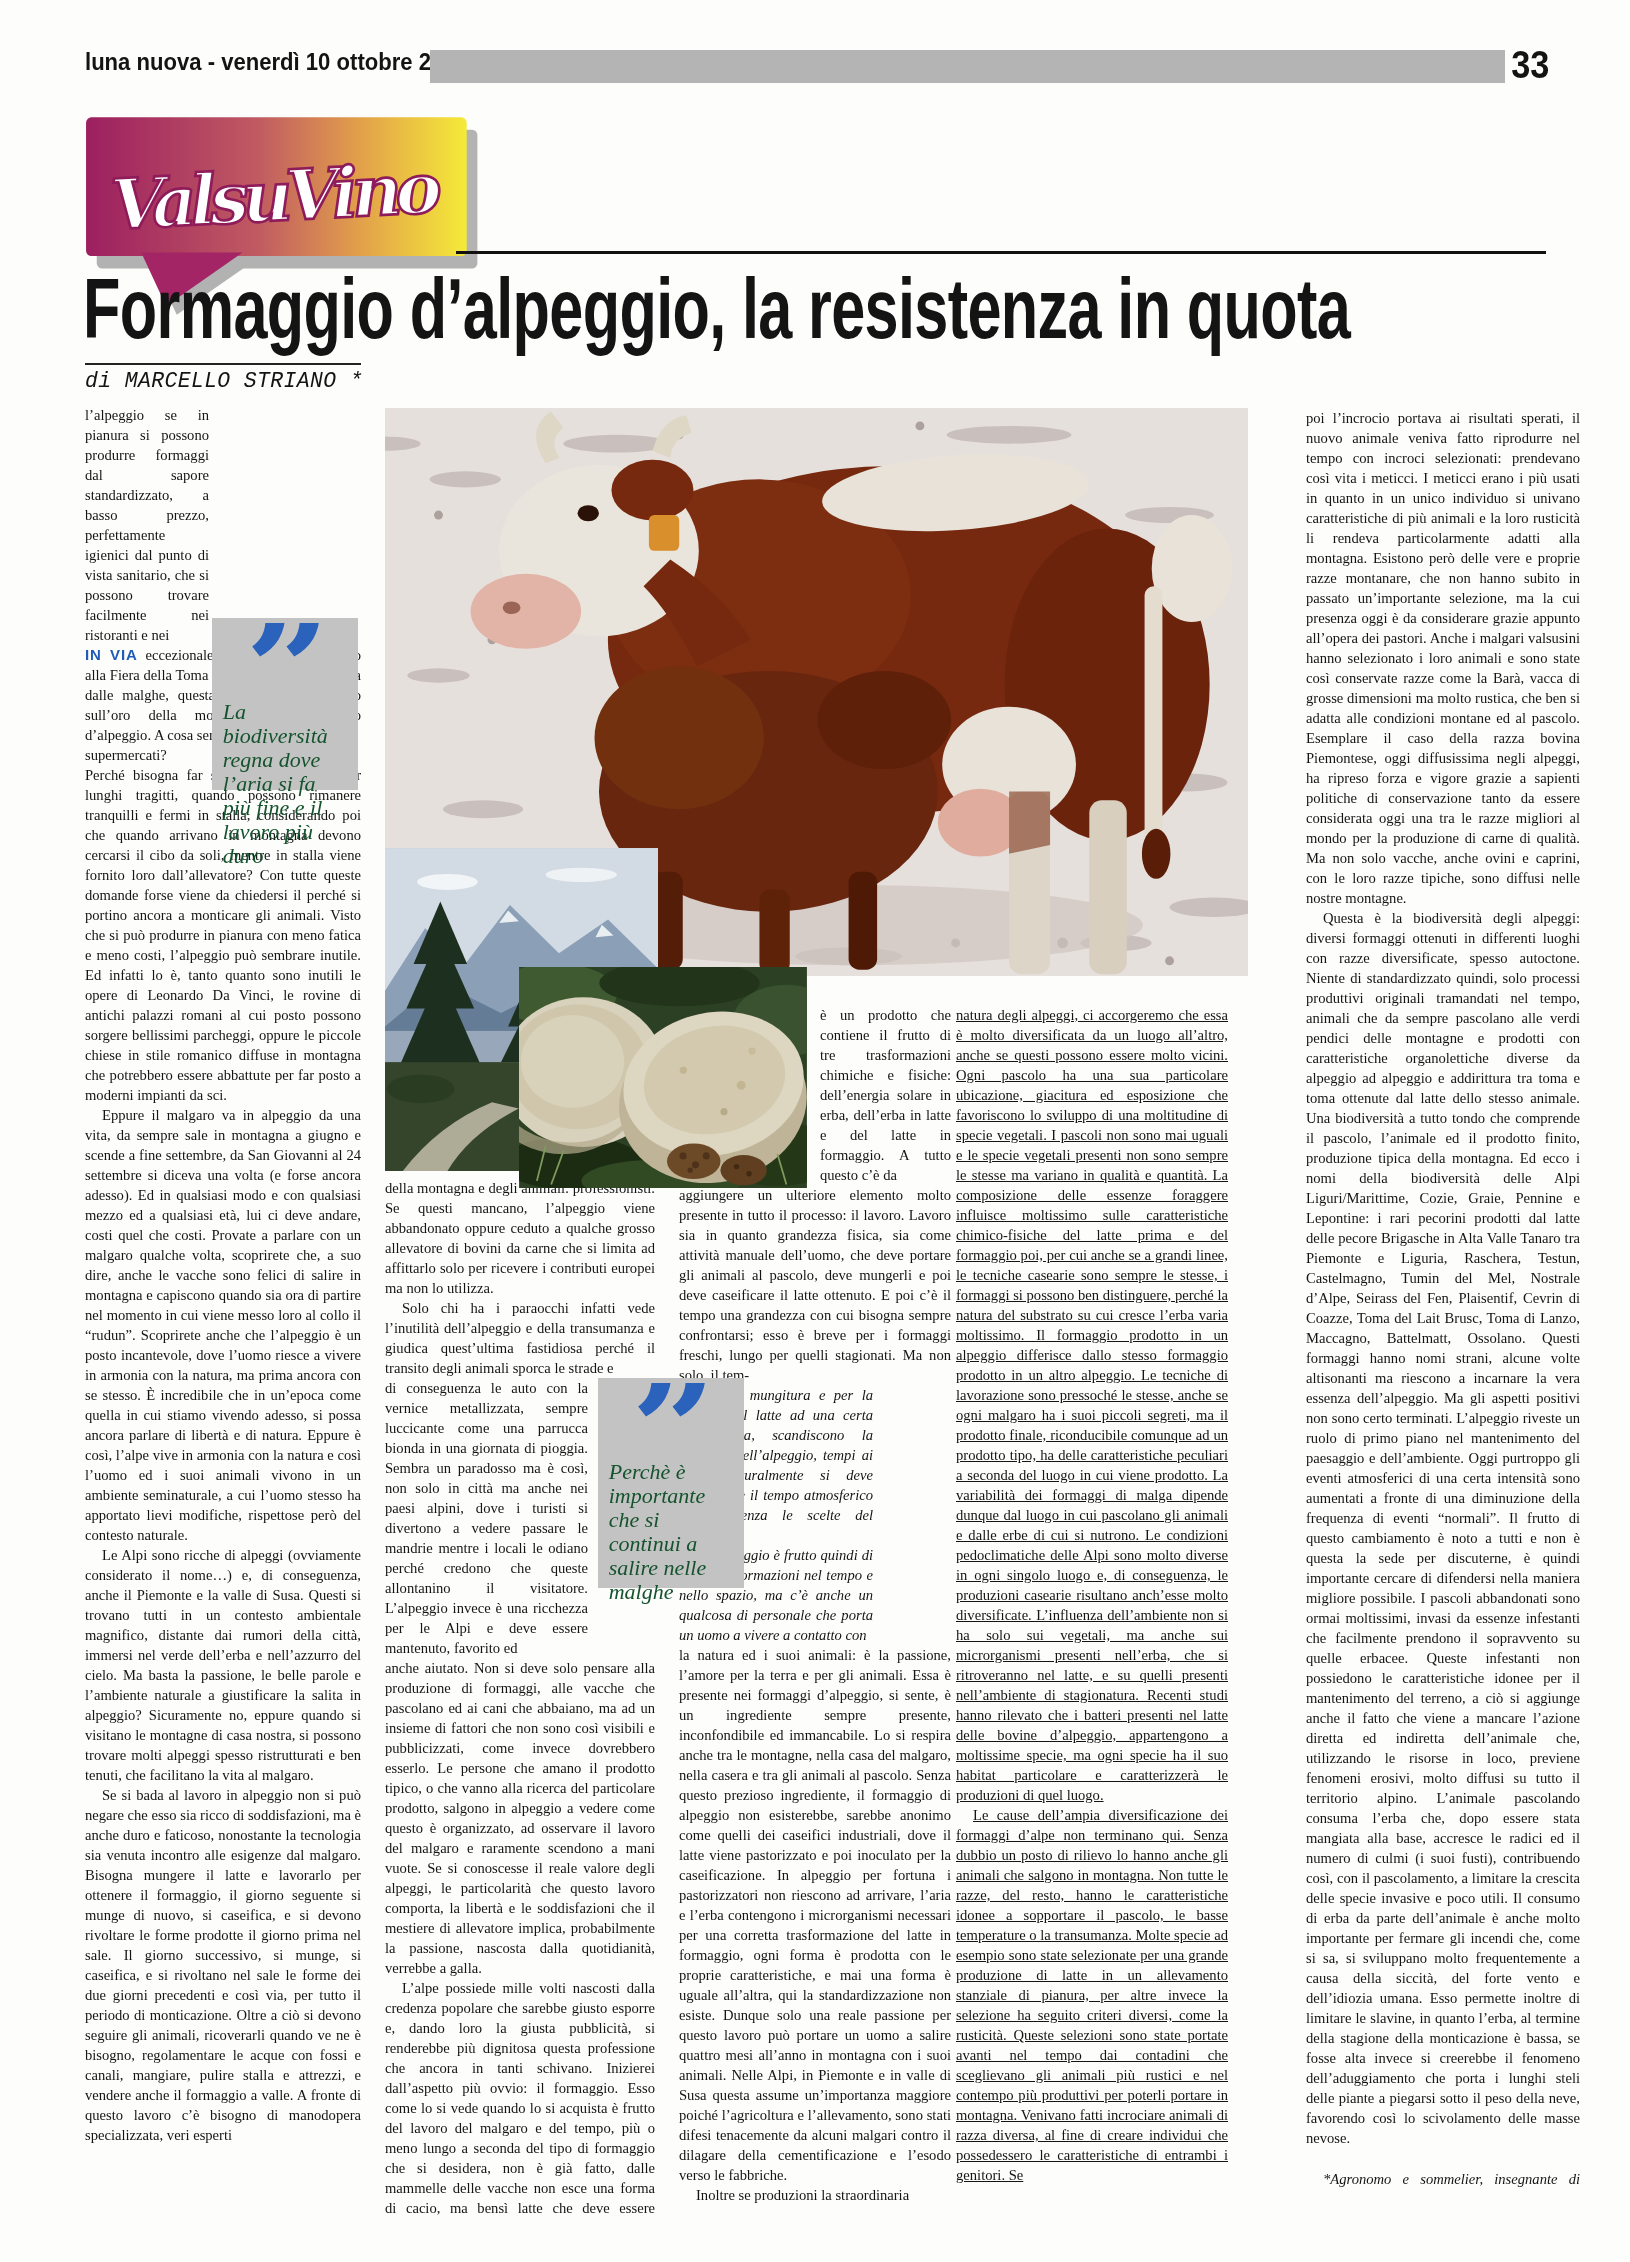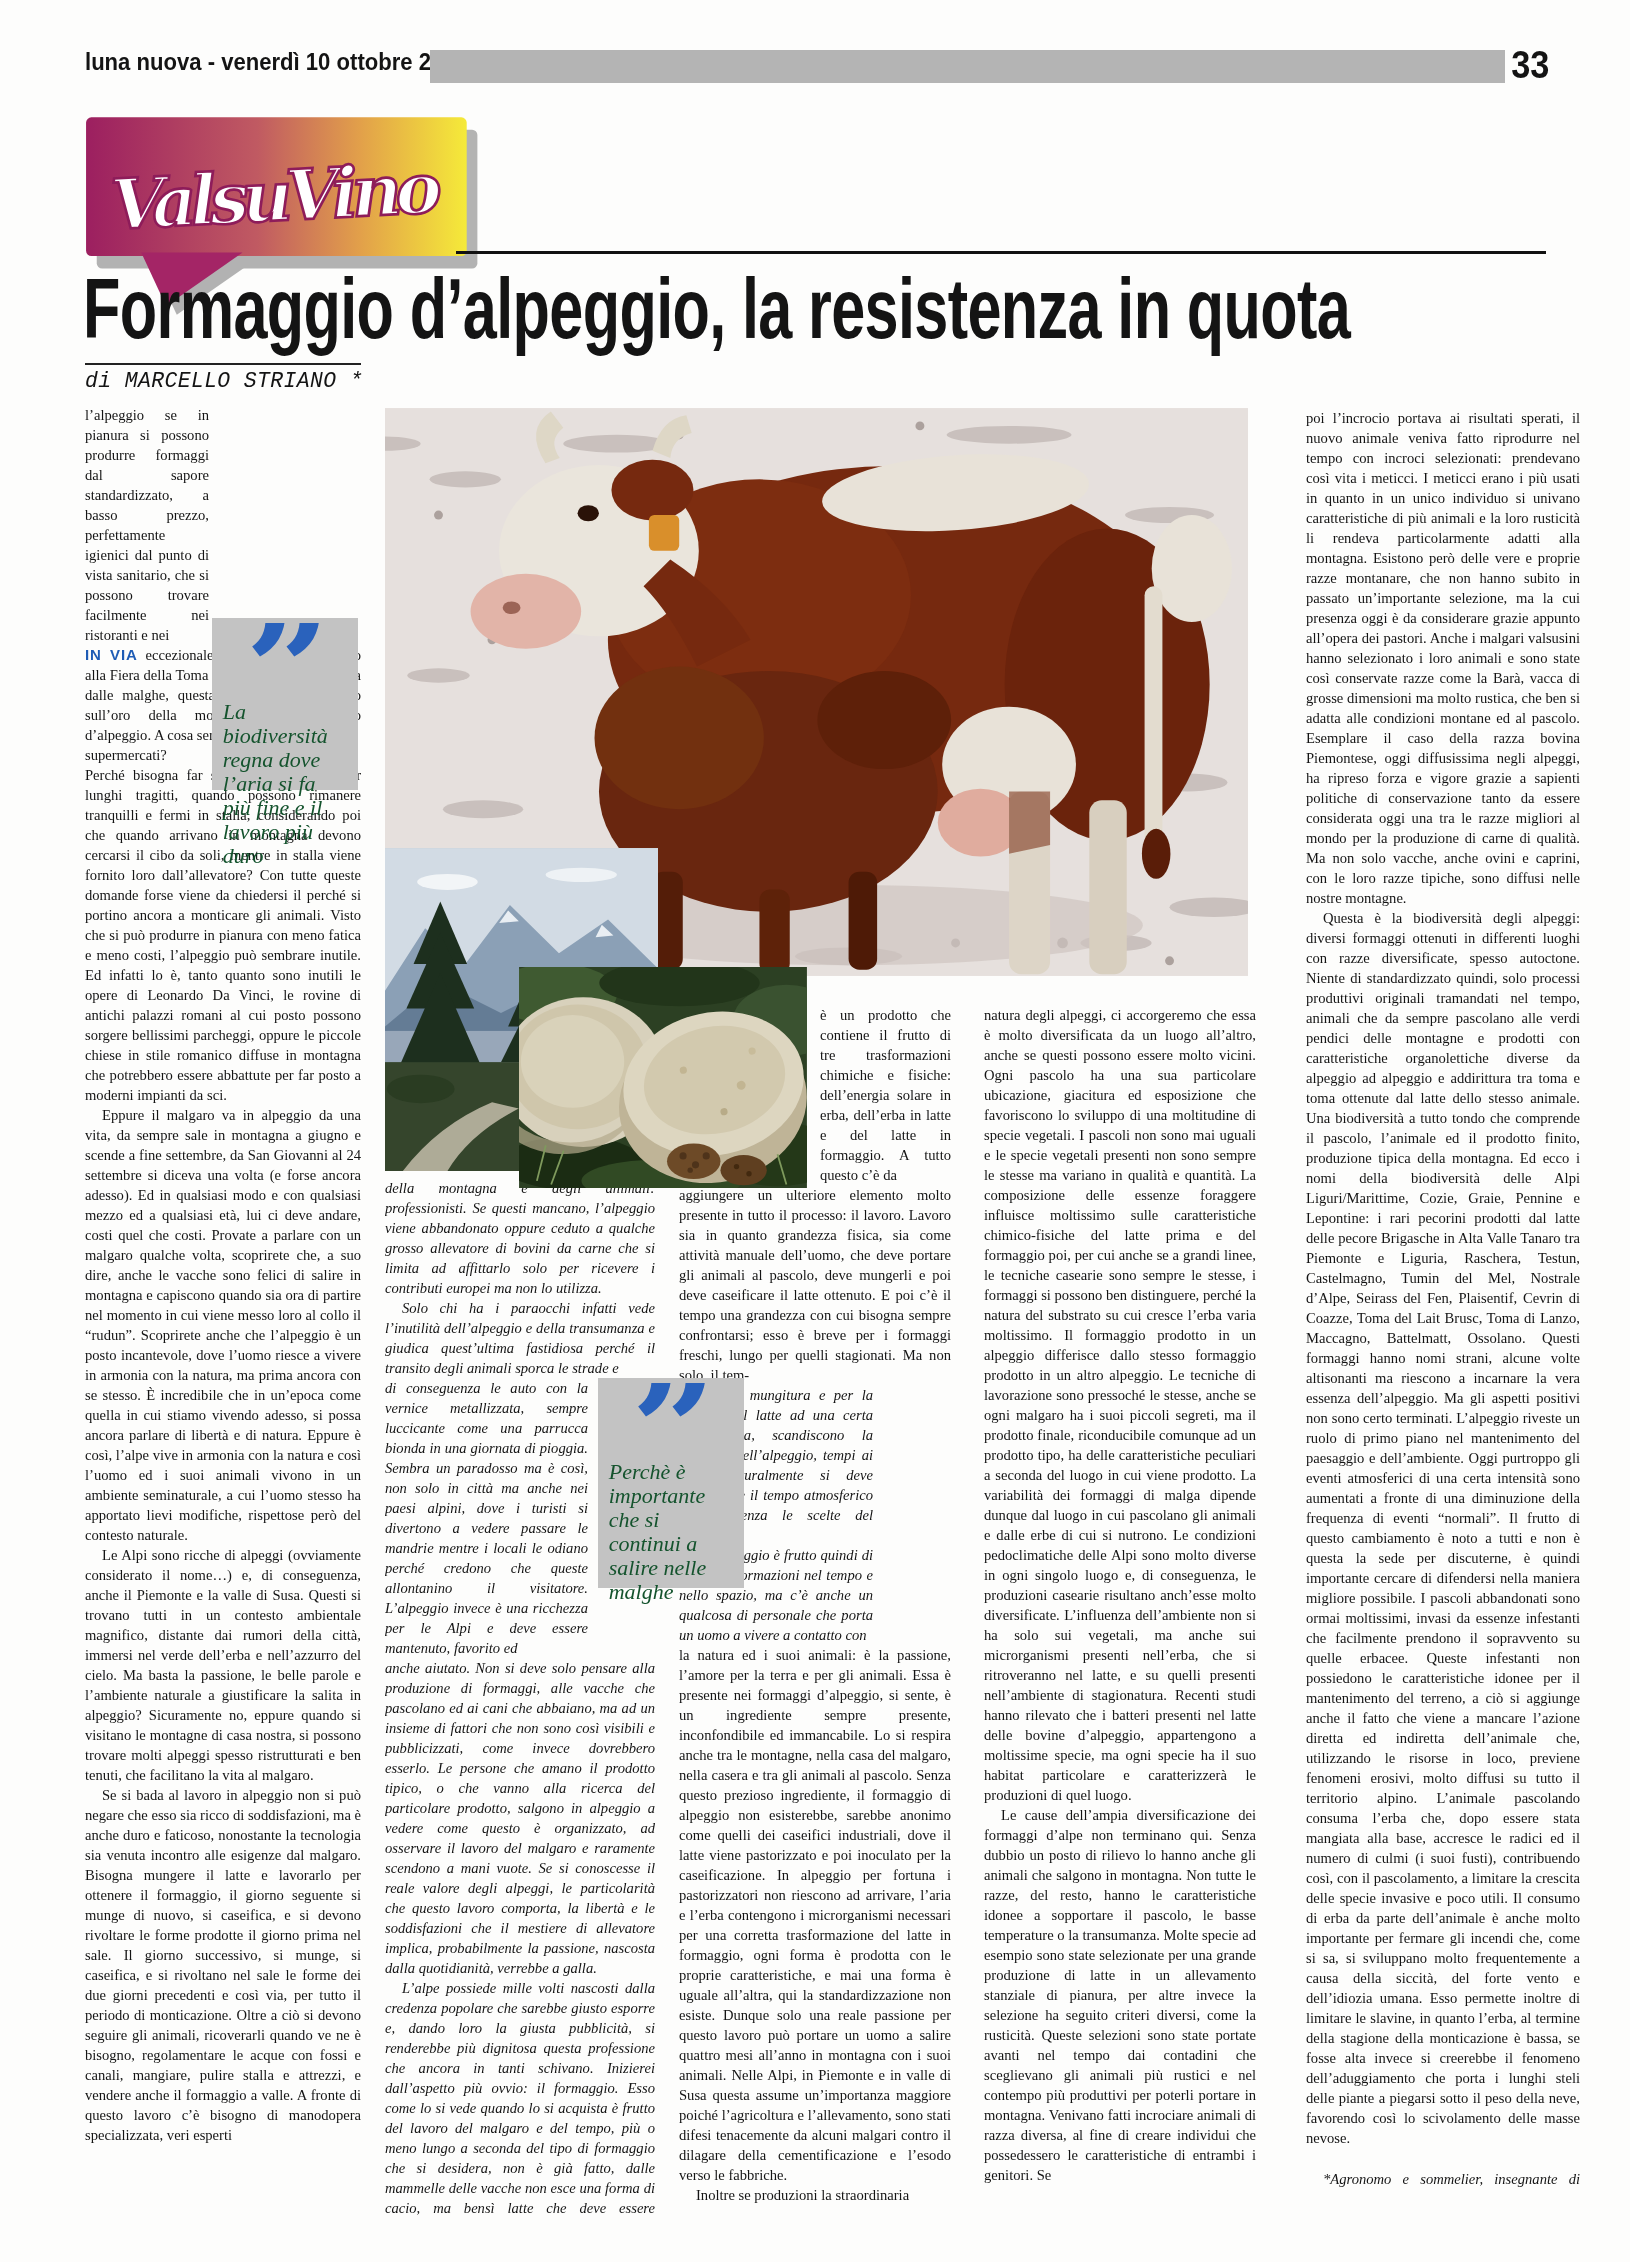--- a/index.html
+++ b/index.html
@@ -22,23 +22,23 @@
   #byline{position:absolute;left:85px;top:369px;width:356px;font-family:Liberation Mono, monospace;
       font-style:italic;font-size:21.4px;letter-spacing:0.4px;}
   
   .photo{position:absolute;display:block;}
   #photo-cow{left:385px;top:408px;z-index:1;}
   #photo-mountain{left:385px;top:848px;z-index:2;}
   #photo-cheese{left:519px;top:967px;z-index:3;}
   
   .col{position:absolute;overflow:hidden;font-size:14.6px;line-height:20px;text-align:justify;}
   #col1{left:85px;top:405px;width:276px;height:1811px;}
-  #col2{left:385px;top:1178px;width:270px;height:1038px;font-style:italic;}
+  #col2{left:385px;top:1178px;width:270px;height:1038px;}
   #col3{left:679px;top:1005px;width:272px;height:1212px;}
-  #col4{left:984px;top:1005px;width:272px;height:1212px;}
+  #col4{left:956px;top:1005px;width:272px;height:1212px;text-decoration:underline;}
   #col5{left:1273px;top:408px;width:274px;height:1782px;margin-left:33px;}
   .para{margin:0;padding:0;}
   .para.ind{text-indent:17px;}
   .para.sig{font-style:italic;margin-top:21.4px;}
   .lead{color:#1f5cb5;font-family:"Liberation Sans",sans-serif;font-weight:bold;font-size:15px;
         letter-spacing:0.9px;}
   
   .pullquote{position:absolute;background:#c3c3c3;z-index:4;padding:5.3px 9px 7.1px 10.7px;box-sizing:border-box;}
   #pq1{left:212px;top:618px;width:146px;height:172px;}
   #pq2{left:598px;top:1378px;width:146px;height:210px;}

